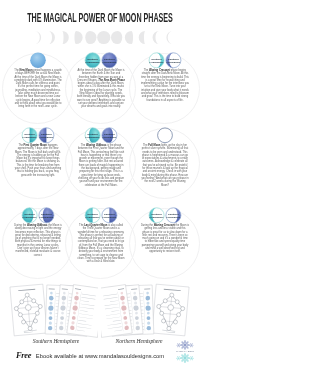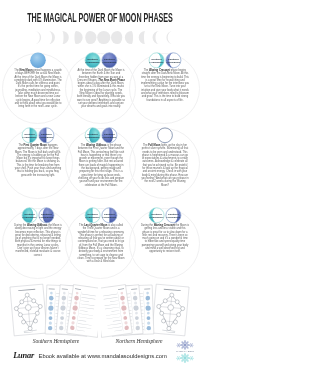--- a/index.html
+++ b/index.html
@@ -514,18 +514,18 @@
         <ellipse cx="17.825000000000003" cy="19.54233937586588" rx="0.8999999999999999" ry="0.5" transform="rotate(119.99999999999999 17.825000000000003 19.54233937586588)" fill="#67cfd0" fill-opacity="0.45"></ellipse>
         <ellipse cx="17.05" cy="18.2" rx="0.8999999999999999" ry="0.5" transform="rotate(180 17.05 18.2)" fill="#67cfd0" fill-opacity="0.45"></ellipse>
         <ellipse cx="17.825" cy="16.85766062413412" rx="0.8999999999999999" ry="0.5" transform="rotate(239.99999999999997 17.825 16.85766062413412)" fill="#67cfd0" fill-opacity="0.45"></ellipse>
         <ellipse cx="19.375" cy="16.85766062413412" rx="0.8999999999999999" ry="0.5" transform="rotate(300.00000000000006 19.375 16.85766062413412)" fill="#67cfd0" fill-opacity="0.45"></ellipse>
         <circle cx="18.6" cy="18.2" r="0.675" fill="#67cfd0" fill-opacity="0.65"></circle>
       </g>
       <text x="12" y="11.9" text-anchor="middle" font-size="2.3" fill="#6f7b92" font-family="&quot;Liberation Sans&quot;,sans-serif">MANDALA SOUL</text>
     </svg></div>
 
 <div class="footer">
-  <span class="free">Lunar</span>
+  <span class="free">Free</span>
   <span class="ftxt">Ebook available at www.mandalasouldesigns.com</span>
 </div>
 
 <div class="plabel" style="left: 16px; top: 338px; width: 80px;">Southern Hemisphere</div>
 <div class="plabel" style="left: 99px; top: 338px; width: 80px;">Northern Hemisphere</div>
 
 </body></html>

